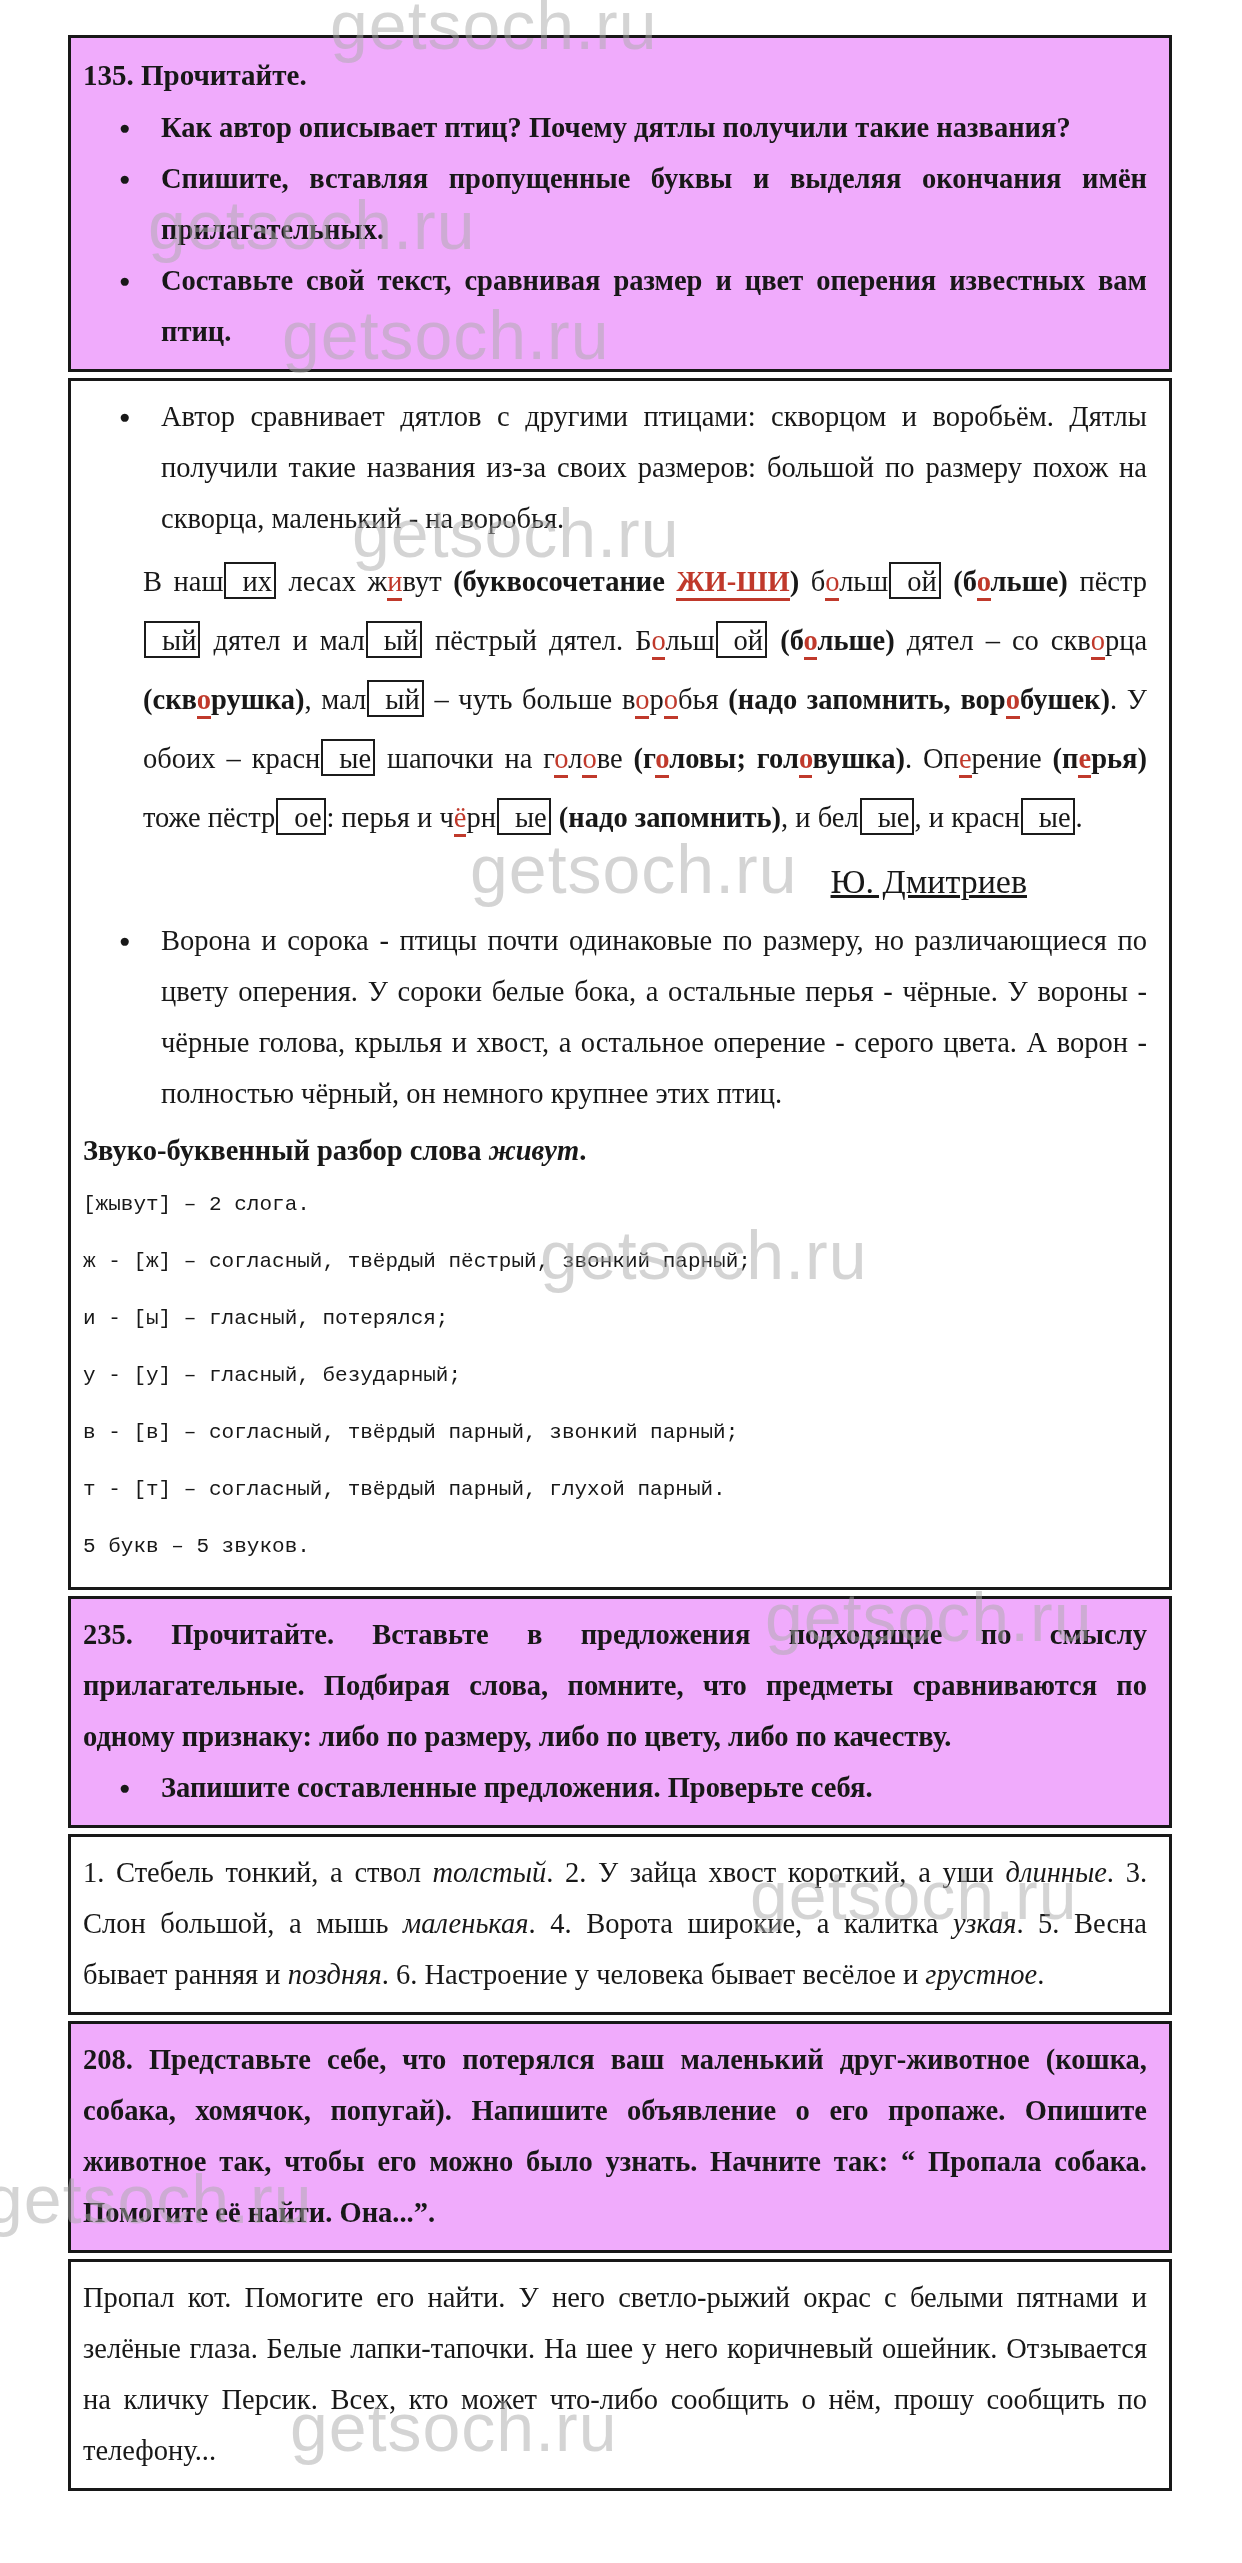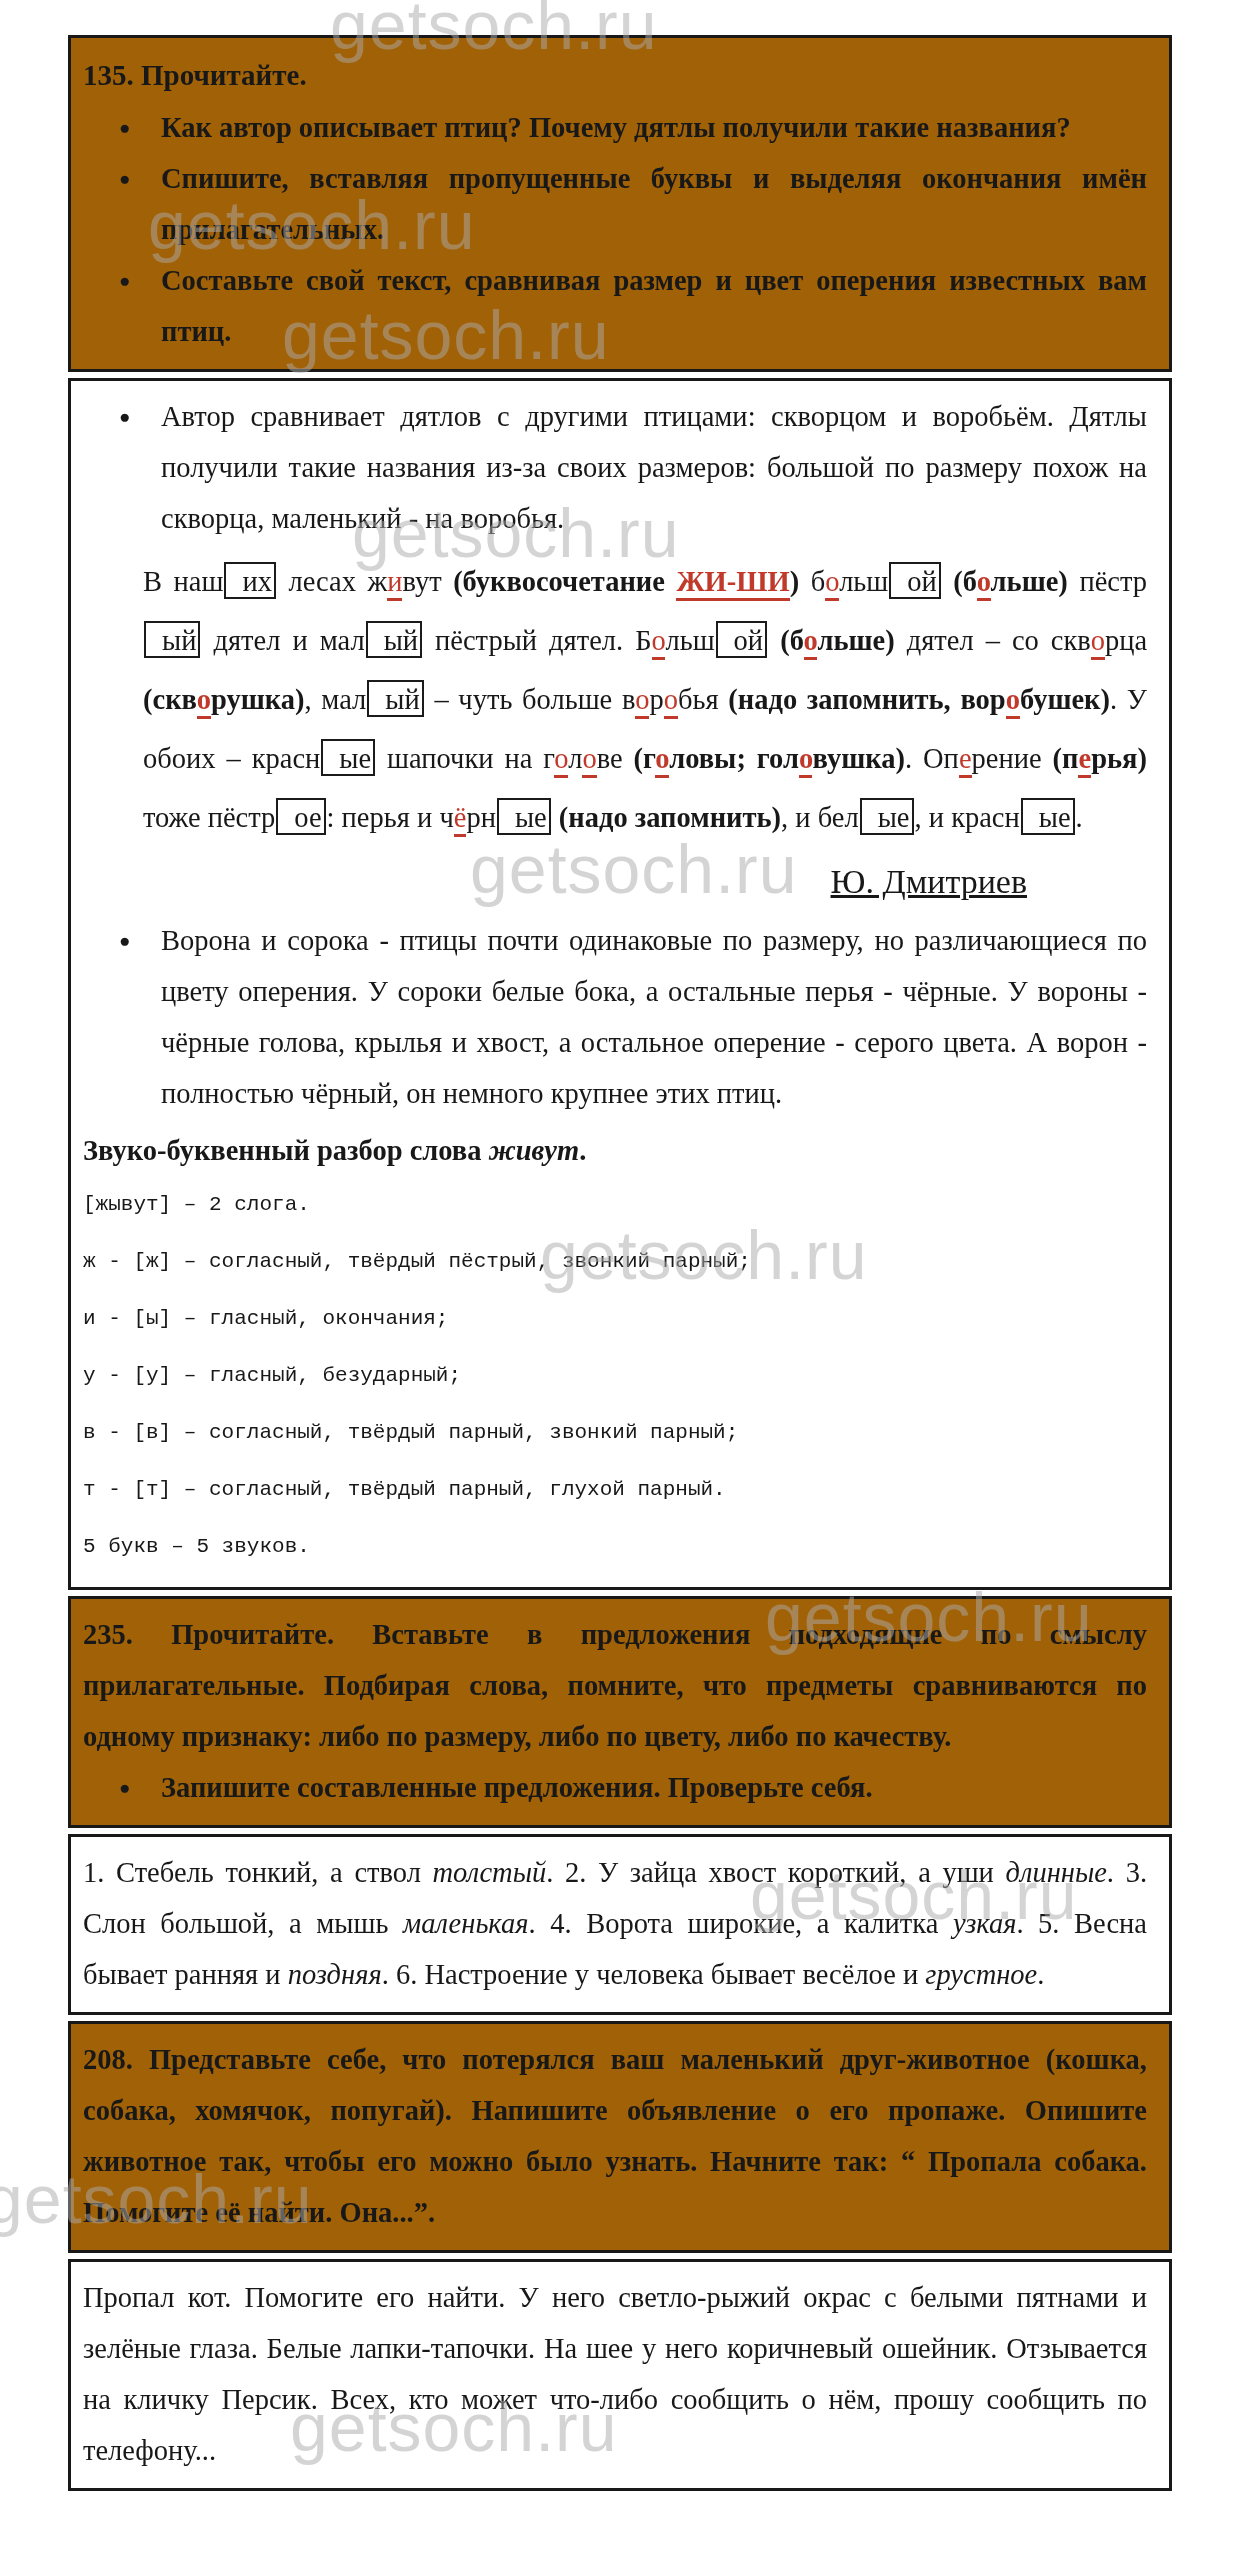--- a/index.html
+++ b/index.html
@@ -11,21 +11,21 @@
     color:#181818;
     overflow:hidden;
   }
   .page{position:relative;padding-top:35px;}
   .box{
     margin:0 0 6px 68px;
     width:1064px;
     border:3px solid #181818;
     padding:10px 22px 12px 12px;
   }
-  .cream{background:#a16207;}
+  .cream{background:#f0abfc;}
   .white{background:#ffffff;}
   p{margin:0;}
   .txt{font-size:28.5px;line-height:51px;text-align:justify;}
   .b{font-weight:bold;}
   .i{font-style:italic;}
   .title{font-size:29px;line-height:54px;}
   .bullet{position:relative;padding-left:78px;}
   .dot{position:absolute;left:36px;top:0;font-size:19px;line-height:51px;}
   .passage{margin:6px 0 8px 60px;font-size:28.5px;line-height:59px;text-align:justify;}
   .author{font-size:34px;line-height:54px;text-align:right;padding-right:120px;margin-bottom:6px;text-decoration:underline;}
@@ -80,21 +80,21 @@
     </div>
     <p class="passage"><span>В наш</span><span class="boxed">их</span><span> лесах ж</span><span class="red">и</span><span>вут </span><span class="b">(буквосочетание </span><span class="b red">ЖИ-ШИ</span><span class="b">)</span><span> б</span><span class="red">о</span><span>льш</span><span class="boxed">ой</span><span> </span><span class="b">(б</span><span class="b red">о</span><span class="b">льше)</span><span> пёстр</span><span class="boxed">ый</span><span> дятел и мал</span><span class="boxed">ый</span><span> пёстрый дятел. Б</span><span class="red">о</span><span>льш</span><span class="boxed">ой</span><span> </span><span class="b">(б</span><span class="b red">о</span><span class="b">льше)</span><span> дятел – со скв</span><span class="red">о</span><span>рца </span><span class="b">(скв</span><span class="b red">о</span><span class="b">рушка)</span><span>, мал</span><span class="boxed">ый</span><span> – чуть больше в</span><span class="red">о</span><span>р</span><span class="red">о</span><span>бья </span><span class="b">(надо запомнить, вор</span><span class="b red">о</span><span class="b">бушек)</span><span>. У обоих – красн</span><span class="boxed">ые</span><span> шапочки на г</span><span class="red">о</span><span>л</span><span class="red">о</span><span>ве </span><span class="b">(г</span><span class="b red">о</span><span class="b">ловы; гол</span><span class="b red">о</span><span class="b">вушка)</span><span>. Оп</span><span class="red">е</span><span>рение </span><span class="b">(п</span><span class="b red">е</span><span class="b">рья)</span><span> тоже пёстр</span><span class="boxed">ое</span><span>: перья и ч</span><span class="red">ё</span><span>рн</span><span class="boxed">ые</span><span> </span><span class="b">(надо запомнить)</span><span>, и бел</span><span class="boxed">ые</span><span>, и красн</span><span class="boxed">ые</span><span>.</span></p>
     <p class="author">Ю. Дмитриев</p>
     <div class="txt bullet mb4">
       <span class="dot">●</span>
       <span>Ворона и сорока - птицы почти одинаковые по размеру, но различающиеся по цвету оперения. У сороки белые бока, а остальные перья - чёрные. У вороны - чёрные голова, крылья и хвост, а остальное оперение - серого цвета. А ворон - полностью чёрный, он немного крупнее этих птиц.</span>
     </div>
     <p class="txt phon-intro"><span>Звуко-буквенный разбор слова </span><span class="i">живут</span><span>.</span></p>
     <p class="phon">[жывут] – 2 слога.</p>
     <p class="phon">ж - [ж] – согласный, твёрдый пёстрый, звонкий парный;</p>
-    <p class="phon">и - [ы] – гласный, окончания;</p>
+    <p class="phon">и - [ы] – гласный, потерялся;</p>
     <p class="phon">у - [у] – гласный, безударный;</p>
     <p class="phon">в - [в] – согласный, твёрдый парный, звонкий парный;</p>
     <p class="phon">т - [т] – согласный, твёрдый парный, глухой парный.</p>
     <p class="phon">5 букв – 5 звуков.</p>
   </section>
 
   <section class="box cream">
     <p class="txt b">235. Прочитайте. Вставьте в предложения подходящие по смыслу прилагательные. Подбирая слова, помните, что предметы сравниваются по одному признаку: либо по размеру, либо по цвету, либо по качеству.</p>
     <div class="txt b bullet">
       <span class="dot">●</span>

